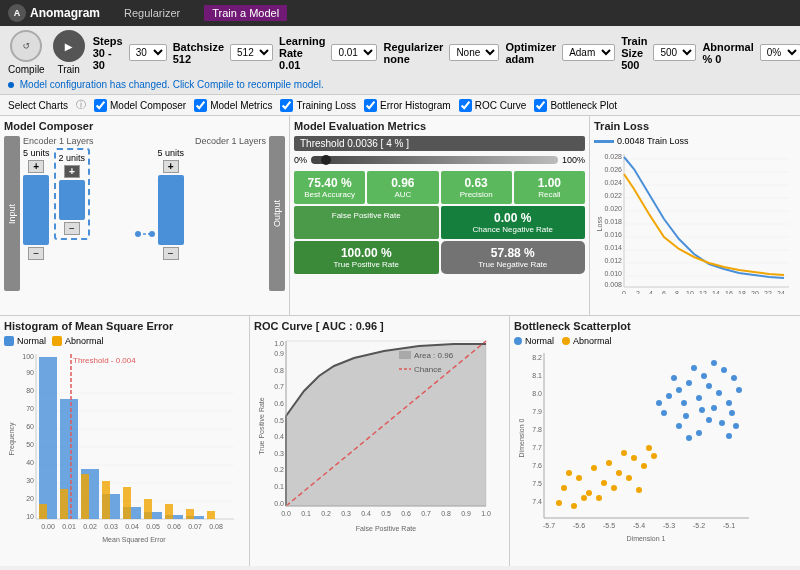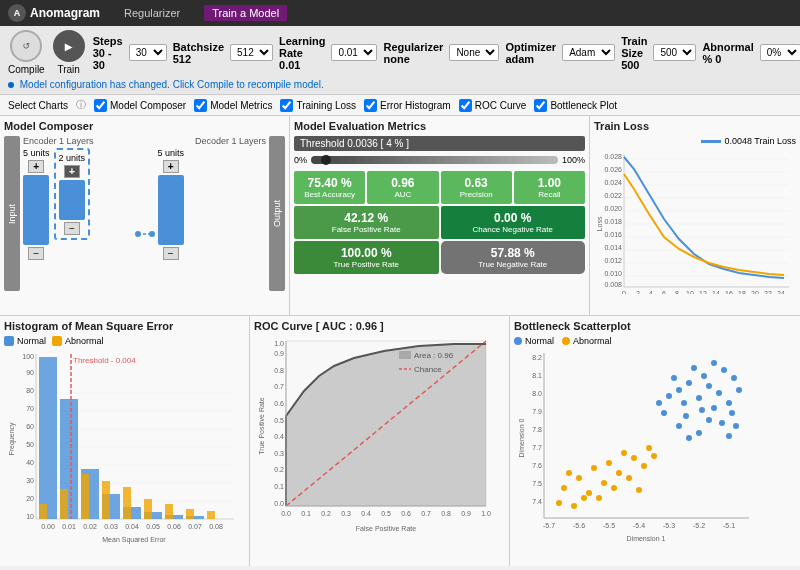--- a/index.html
+++ b/index.html
@@ -223,21 +223,20 @@
           <div style="font-size:8px;">Precision</div>
         </div>
         <div style="background:#5cb85c;color:white;text-align:center;padding:5px 2px;border-radius:2px;">
           <div style="font-size:12px;font-weight:bold;">1.00</div>
           <div style="font-size:8px;">Recall</div>
         </div>
       </div>
 
       <div style="display:grid;grid-template-columns:1fr 1fr;gap:2px;margin-bottom:2px;">
         <div style="background:#4a9a4a;color:white;text-align:center;padding:5px 2px;border-radius:2px;">
-          <div style="font-size:12px;font-weight:bold;">42.12 %</div>
           <div style="font-size:8px;">False Positive Rate</div>
         </div>
         <div style="background:#15803d;color:white;text-align:center;padding:5px 19px;border-radius:2px;">
           <div style="font-size:12px;font-weight:bold;">0.00 %</div>
           <div style="font-size:8px;">Chance Negative Rate</div>
         </div>
       </div>
 
       <div style="display:grid;grid-template-columns:1fr 1fr;gap:2px;">
         <div style="background:#3a8a3a;color:white;text-align:center;padding:5px 2px;border-radius:2px;">
@@ -246,21 +245,21 @@
         </div>
         <div style="background:#737373;color:white;text-align:center;padding:5px 2px;border-radius:5px;">
           <div style="font-size:12px;font-weight:bold;">57.88 %</div>
           <div style="font-size:8px;">True Negative Rate</div>
         </div>
       </div>
     </div>
 
     <div class="panel-loss">
       <div class="panel-title">Train Loss</div>
-      <div style="display:flex;gap:8px;margin-bottom:3px;justify-content:flex-end;">
+      <div style="display:flex;gap:8px;margin-bottom:3px;justify-content:space-between;">
         <div class="legend-item">
           <div style="width:20px;height:3px;background:#4a90d9;"></div>
           <span><span>0.0048</span> <span>Train Loss</span></span>
         </div>
       </div>
       <svg width="195" height="145">
 
         <text x="28" y="10" font-size="7" fill="#666" text-anchor="end">0.028</text>
         <text x="28" y="23" font-size="7" fill="#666" text-anchor="end">0.026</text>
         <text x="28" y="36" font-size="7" fill="#666" text-anchor="end">0.024</text>

